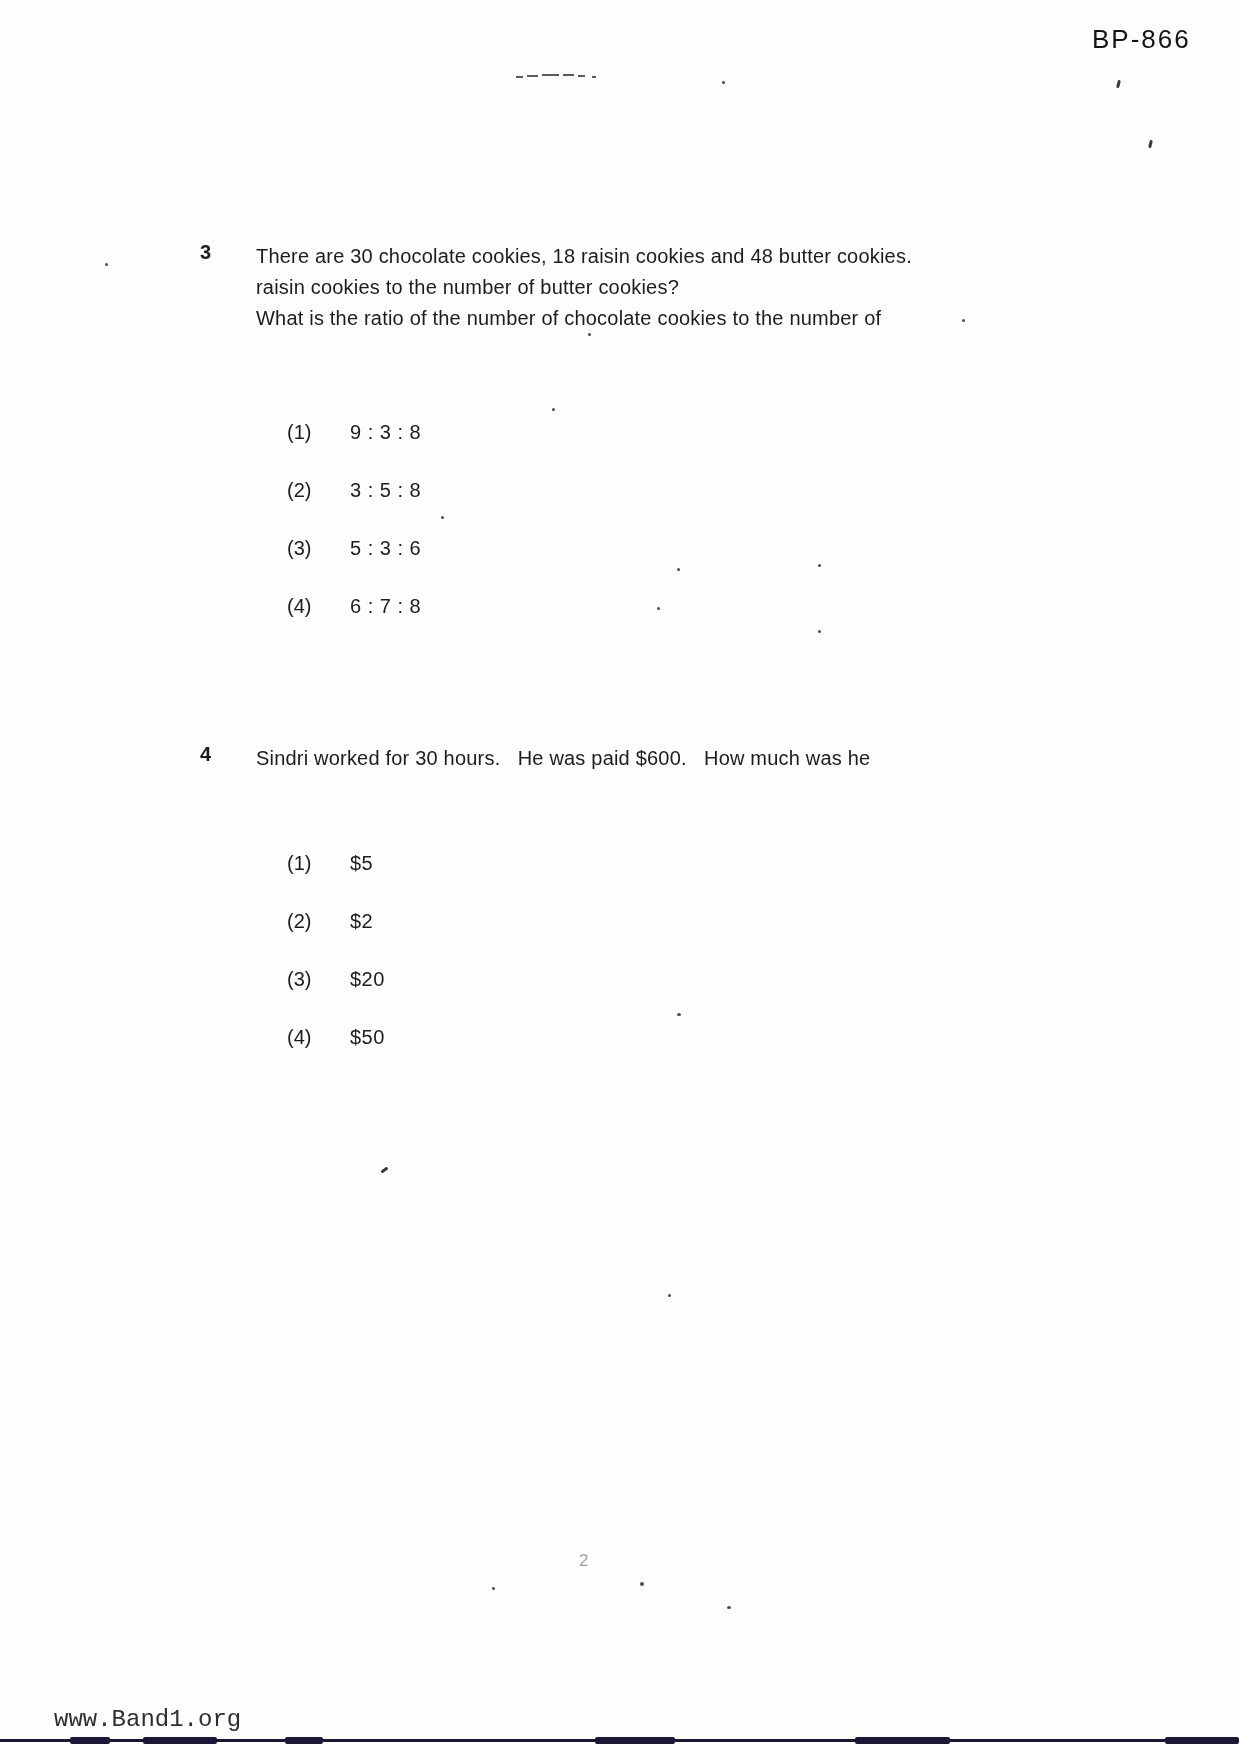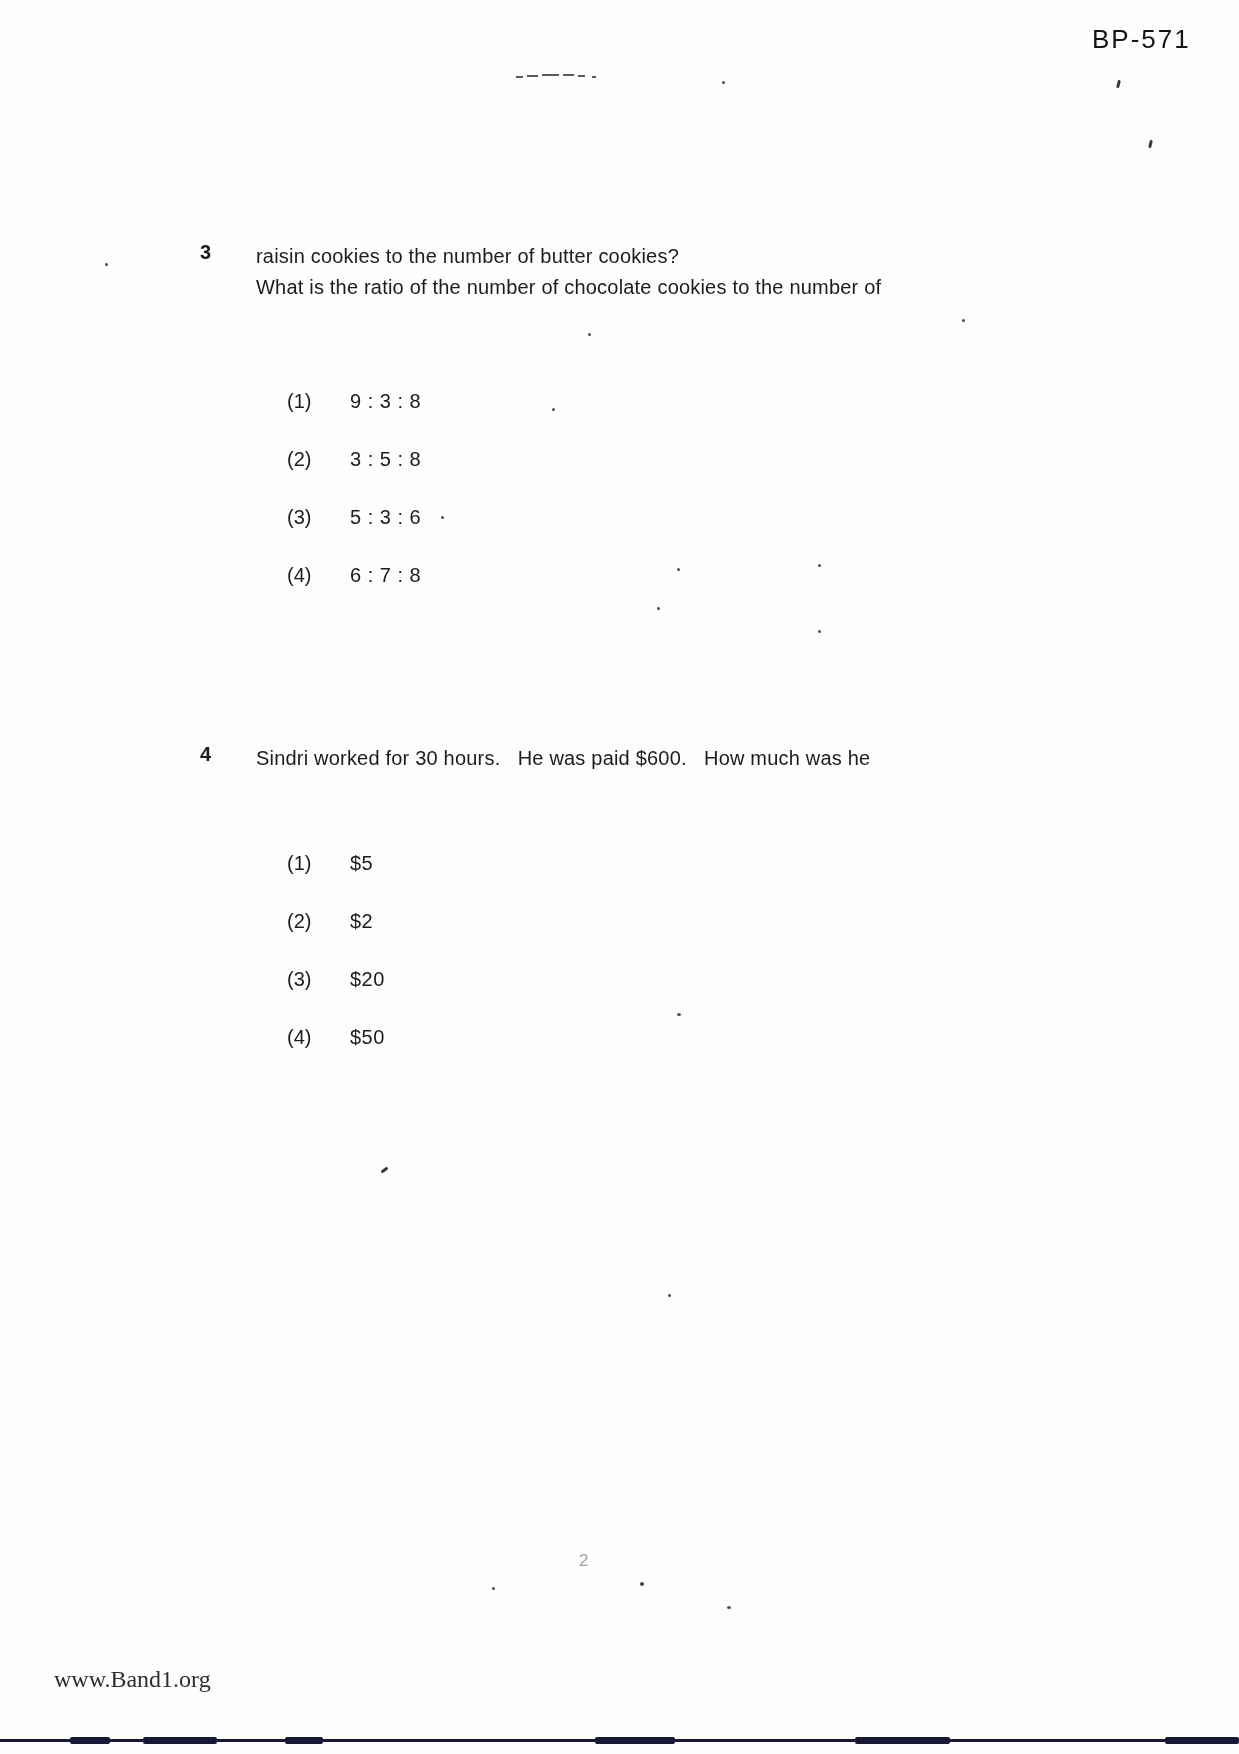--- a/index.html
+++ b/index.html
@@ -20,36 +20,36 @@
   .opts-q3 { margin-top:87px; }
   .opts-q4 { margin-top:78px; }
   .opt { display:flex; height:21px; font-size:20px; color:#1c1c1c; }
   .olabel { width:63px; flex:none; }
   .oval { letter-spacing:0.5px; }
   .pagenum {
     position:absolute; left:579px; top:1551px;
     font-size:17px; color:#8a8a8a; opacity:0.8;
   }
   .footer {
-    position:absolute; left:54px; top:1666px;
-    font-family:Liberation Serif, serif; font-size:24px; color:#2e2e2e;
+    position:absolute; left:54px; top:1706px;
+    font-family:Liberation Mono, monospace; font-size:24px; color:#2e2e2e;
   }
   .rule { position:absolute; left:0; top:1736px; width:1239px; height:10px; }
   .rule-base { position:absolute; left:0; top:3px; width:100%; height:3px; background:#181836; }
   .rule-thick { position:absolute; top:1px; height:7px; background:#181836; border-radius:2px; }
   .speck { position:absolute; background:#4c4c4c; border-radius:50%; }
   .tickmark { position:absolute; width:3px; height:8px; background:#3a3a3a; border-radius:2px; transform:rotate(14deg); }
   .dash { position:absolute; height:2px; background:#5a5a5a; }
 </style>
 </head>
 <body>
 
 <div class="page">
 
-  <div class="doc-code">BP-571</div>
+  <div class="doc-code">BP-866</div>
 
   <div class="dash" style="left:516px; top:76px; width:7px;"></div>
   <div class="dash" style="left:527px; top:75px; width:11px;"></div>
   <div class="dash" style="left:542px; top:74px; width:17px;"></div>
   <div class="dash" style="left:563px; top:74px; width:11px;"></div>
   <div class="dash" style="left:578px; top:75px; width:7px;"></div>
   <div class="dash" style="left:592px; top:76px; width:4px;"></div>
 
   <div class="tickmark" style="left:1117px; top:80px;"></div>
   <div class="tickmark" style="left:1149px; top:140px;"></div>
@@ -66,20 +66,21 @@
   <div class="speck" style="left:677px; top:1013px; width:4px; height:3px;"></div>
   <div class="tickmark" style="left:383px; top:1166px; transform:rotate(55deg);"></div>
   <div class="speck" style="left:668px; top:1294px; width:3px; height:3px;"></div>
   <div class="speck" style="left:492px; top:1587px; width:3px; height:3px;"></div>
   <div class="speck" style="left:727px; top:1606px; width:4px; height:3px;"></div>
   <div class="speck" style="left:640px; top:1582px; width:4px; height:4px;"></div>
 
   <section class="question" style="top:241px;">
     <div class="qnum">3</div>
     <div class="qbody">
+      <div class="qline">There are 30 chocolate cookies, 18 raisin cookies and 48 butter cookies.</div>
       <div class="qline">raisin cookies to the number of butter cookies?</div>
       <div class="qline">What is the ratio of the number of chocolate cookies to the number of</div>
       <div class="opts opts-q3">
         <div class="opt">
           <span class="olabel">(1)</span>
           <span class="oval">9 : 3 : 8</span>
         </div>
         <div class="opt">
           <span class="olabel">(2)</span>
           <span class="oval">3 : 5 : 8</span>

